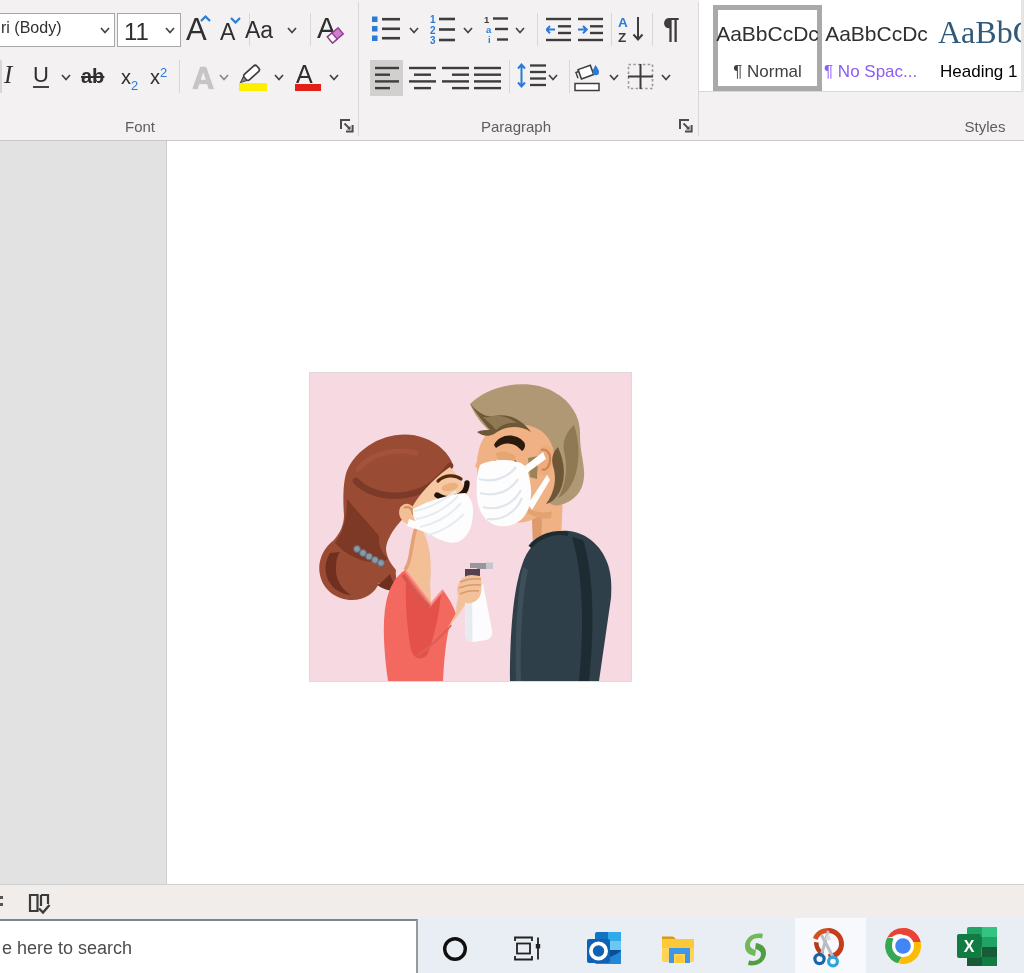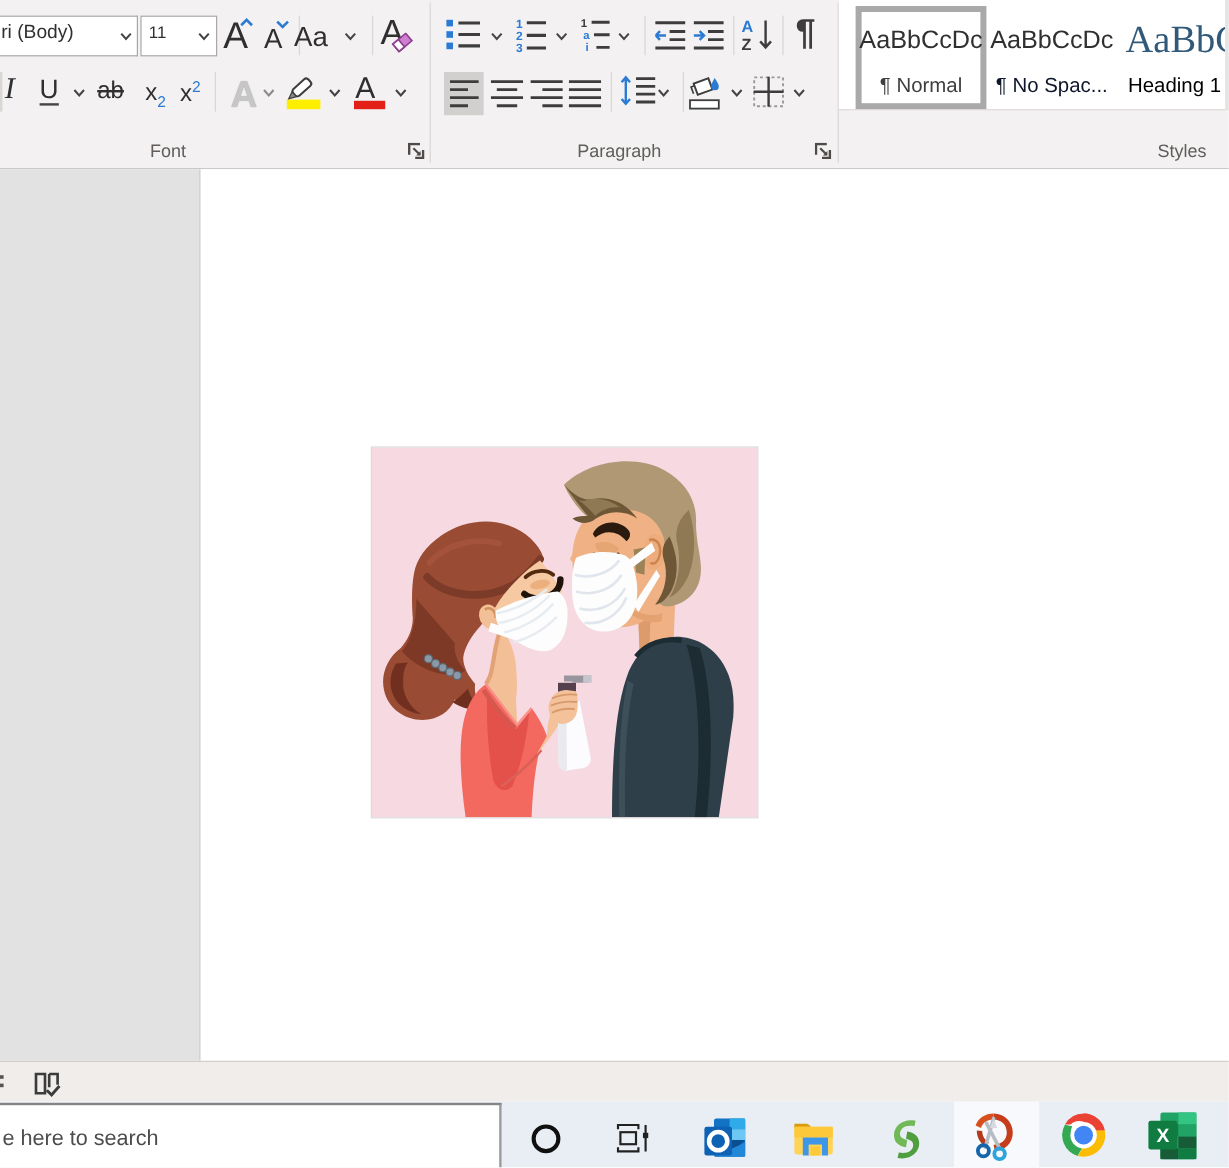--- a/index.html
+++ b/index.html
@@ -18,21 +18,21 @@
 <div class="abs ribbon"></div>
 <div class="abs vsep" style="left:358px;top:2px;height:134px;"></div>
 <div class="abs vsep" style="left:698px;top:2px;height:134px;"></div>
 
 <div class="abs combo" style="left:-4px;top:13px;width:119px;height:34px;border-left:none;"></div>
 <div class="abs glyph" style="left:1px;top:20px;font-size:16px;">ri (Body)</div>
 <svg class="abs" style="left:99px;top:26px;" width="12" height="9" viewBox="0 0 12 9">
     <path d="M2 2 L6 6.5 L10 2" stroke="#444" stroke-width="1.7" fill="none"></path>
   </svg>
 <div class="abs combo" style="left:117px;top:13px;width:64px;height:34px;"></div>
-<div class="abs glyph" style="left:124px;top:20px;font-size:14px;">11</div>
+<div class="abs glyph" style="left:124px;top:20px;font-size:24px;">11</div>
 <svg class="abs" style="left:164px;top:26px;" width="12" height="9" viewBox="0 0 12 9">
     <path d="M2 2 L6 6.5 L10 2" stroke="#444" stroke-width="1.7" fill="none"></path>
   </svg>
 
 <div class="abs glyph" style="left:186px;top:14px;font-size:31px;">A</div>
 <svg class="abs" style="left:199px;top:14px;" width="13" height="9" viewBox="0 0 13 9">
     <path d="M2 7 L6.5 2.5 L11 7" stroke="#2b7bd4" stroke-width="2.2" fill="none"></path>
   </svg>
 <div class="abs glyph" style="left:220px;top:21px;font-size:23px;">A</div>
 <svg class="abs" style="left:229px;top:16px;" width="13" height="9" viewBox="0 0 13 9">
@@ -51,21 +51,21 @@
       <rect x="2" y="4.5" width="6" height="8" fill="#fff" stroke="#8e3f90" stroke-width="1.4"></rect>
     </g>
   </svg>
 
 <div class="abs vsep" style="left:0px;top:60px;height:33px;width:2px;"></div>
 <div class="abs glyph" style="left:4px;top:62px;font-family:'Liberation Serif',serif;font-style:italic;font-size:25px;">I</div>
 <div class="abs glyph" style="left:33px;top:64px;font-size:22px;border-bottom:2px solid #444;padding-bottom:0px;">U</div>
 <svg class="abs" style="left:60px;top:73px;" width="12" height="9" viewBox="0 0 12 9">
     <path d="M2 2 L6 6.5 L10 2" stroke="#444" stroke-width="1.7" fill="none"></path>
   </svg>
-<div class="abs glyph" style="left:81px;top:66px;font-size:20px;text-decoration:line-through;">ab</div>
+<div class="abs glyph" style="left:81px;top:66px;font-size:20px;text-decoration:line-through;font-weight:bold;">ab</div>
 <div class="abs glyph" style="left:121px;top:67px;font-size:20px;">x<span style="font-size:13px;color:#2b7bd4;vertical-align:-6px;">2</span></div>
 <div class="abs glyph" style="left:150px;top:66px;font-size:20px;">x<span style="font-size:13px;color:#2b7bd4;vertical-align:7px;">2</span></div>
 <div class="abs vsep" style="left:179px;top:60px;height:33px;"></div>
 <div class="abs" style="left:192px;top:61px;font-size:31px;font-weight:bold;color:#c6c6c6;text-shadow:0 0 1px #9d9d9d;">A</div>
 <svg class="abs" style="left:218px;top:73px;" width="12" height="9" viewBox="0 0 12 9">
     <path d="M2 2 L6 6.5 L10 2" stroke="#8a8a8a" stroke-width="1.7" fill="none"></path>
   </svg>
 <svg class="abs" style="left:238px;top:62px;" width="30" height="30" viewBox="0 0 30 30">
   <rect x="1" y="21" width="28" height="8" fill="#ffee00"></rect>
   <g transform="rotate(-42 13 11)">
@@ -238,21 +238,21 @@
     <path d="M12.6 6 L12.6 12.6 L6 12.6" stroke="#4e4b49" stroke-width="2" fill="none"></path>
     <line x1="4.5" y1="4.5" x2="10" y2="10" stroke="#4e4b49" stroke-width="1.8"></line>
     <path d="M10.5 10.5 L10.5 6.8 L6.8 10.5 Z" fill="#4e4b49"></path>
   </svg>
 
 <div class="abs" style="left:699px;top:0px;width:322px;height:92px;background:#fff;border-bottom:1px solid #d9d6d4;box-sizing:border-box;"></div>
 <div class="abs" style="left:713px;top:5px;width:109px;height:86px;border:5px solid #a9a9a9;background:#fff;box-sizing:border-box;"></div>
 <div class="abs" style="left:713px;top:22px;width:109px;text-align:center;font-size:21px;color:#303030;">AaBbCcDc</div>
 <div class="abs" style="left:713px;top:62px;width:109px;text-align:center;font-size:17px;color:#3f3f3f;">¶ Normal</div>
 <div class="abs" style="left:824px;top:22px;width:105px;text-align:center;font-size:21px;color:#303030;">AaBbCcDc</div>
-<div class="abs" style="left:824px;top:62px;width:105px;text-align:center;font-size:17px;color:#0f172a;">¶ No Spac...</div>
+<div class="abs" style="left:824px;top:62px;width:105px;font-size:17px;color:#8b5cf6;">¶ No Spac...</div>
 <div class="abs" style="left:938px;top:14px;width:83px;font-family:'Liberation Serif',serif;font-size:32px;color:#31597a;overflow:hidden;white-space:nowrap;">AaBbC</div>
 <div class="abs" style="left:940px;top:62px;width:81px;font-size:17px;color:#000000;white-space:nowrap;overflow:hidden;">Heading 1</div>
 <div class="abs lbl" style="left:935px;top:118px;width:100px;">Styles</div>
 <div class="abs" style="left:1021px;top:0px;width:3px;height:92px;background:#e6e4e3;"></div>
 
 <div class="abs" style="left:0;top:141px;width:1024px;height:743px;background:#fff;"></div>
 <div class="abs" style="left:0;top:141px;width:167px;height:743px;background:#e3e2e2;border-right:1px solid #d0cfce;box-sizing:border-box;"></div>
 
 <svg class="abs" style="left:310px;top:373px;outline:1px solid rgba(170,160,160,0.4);" width="321" height="308" viewBox="0 0 321 308">
   <rect x="0" y="0" width="321" height="308" fill="#f6d9e1"></rect>

